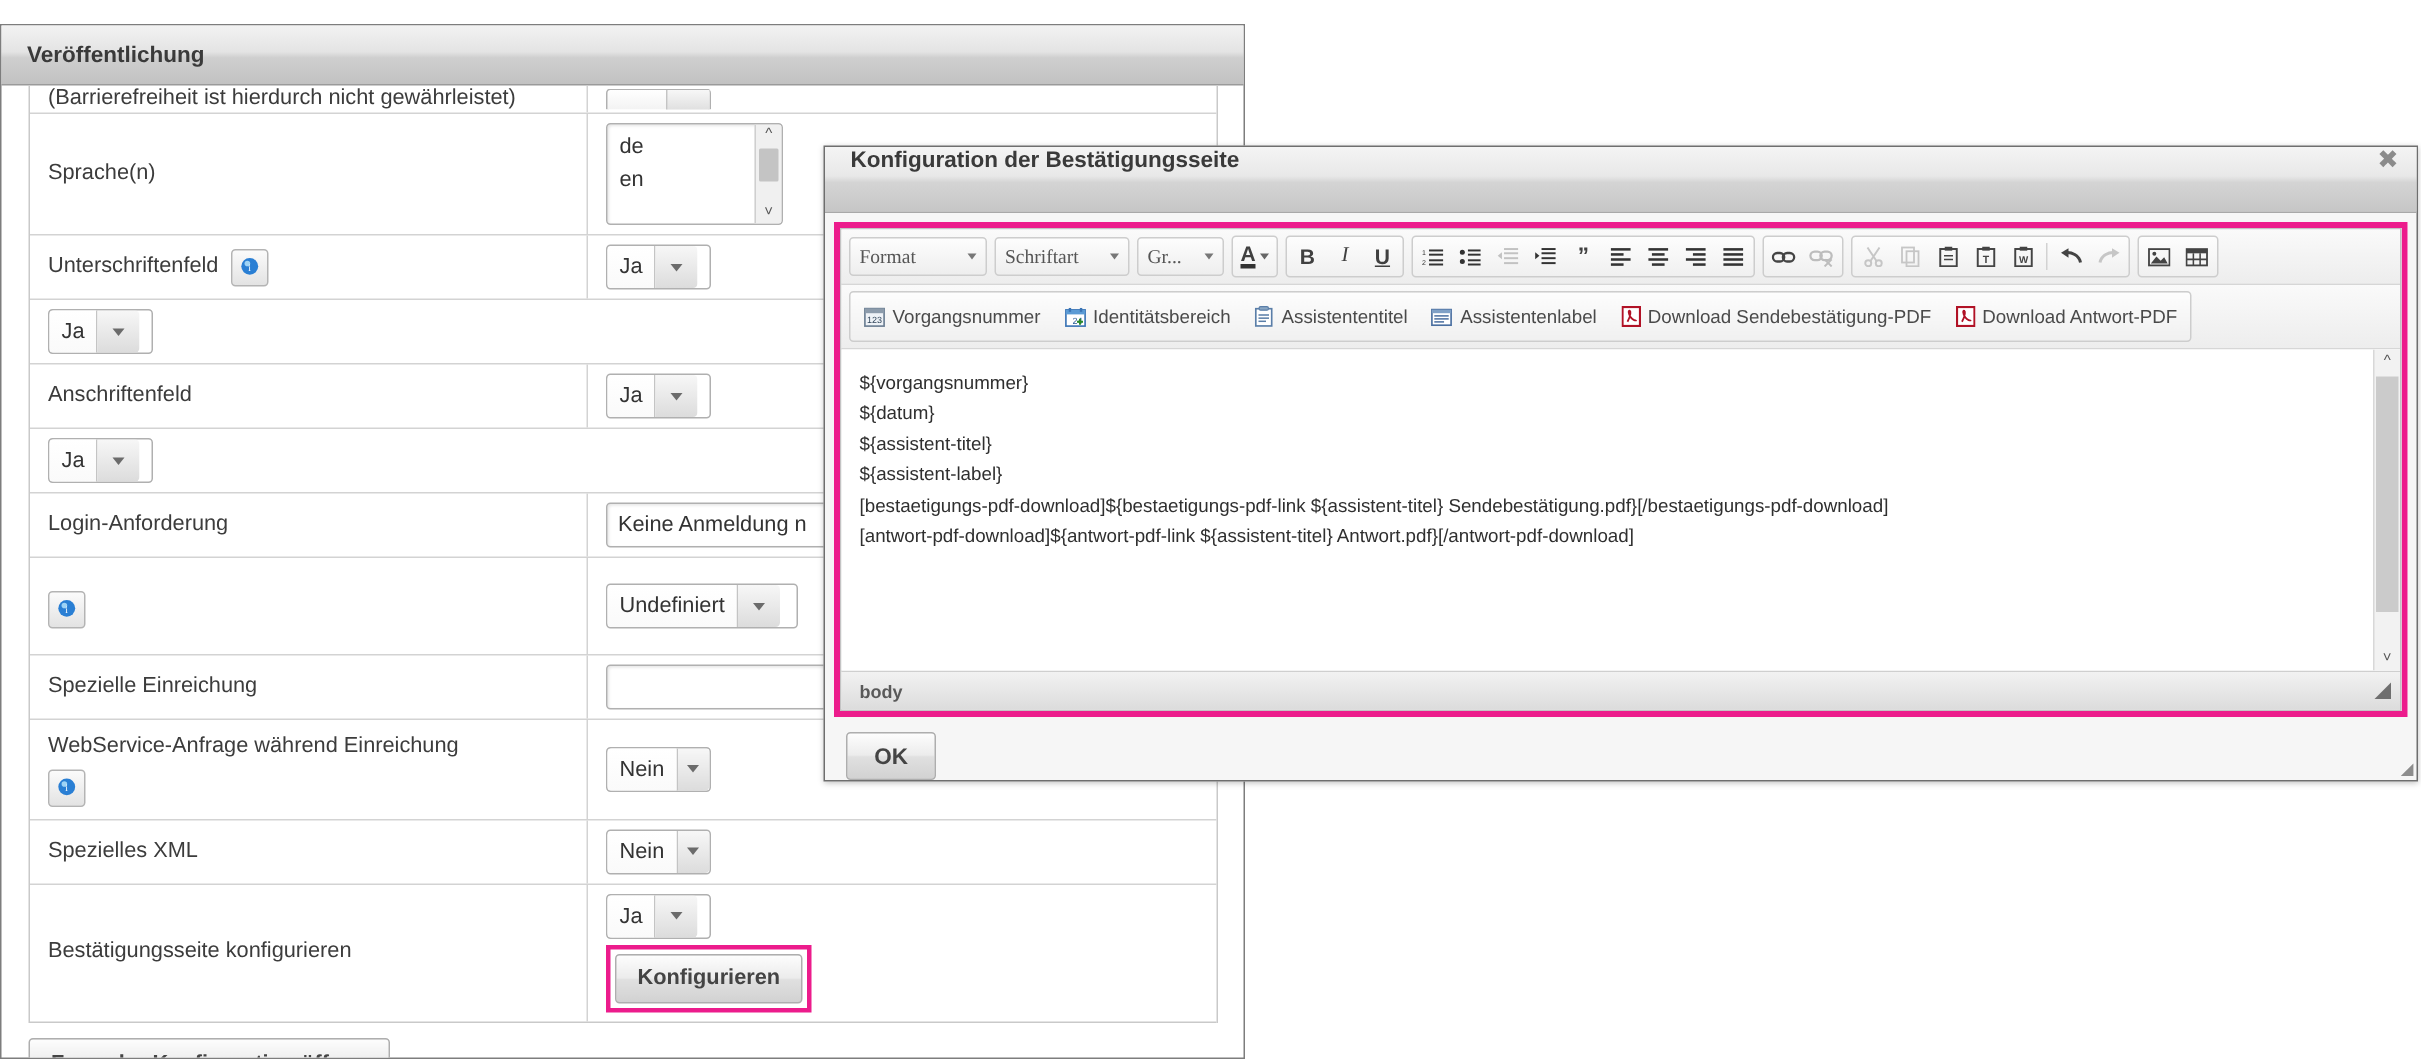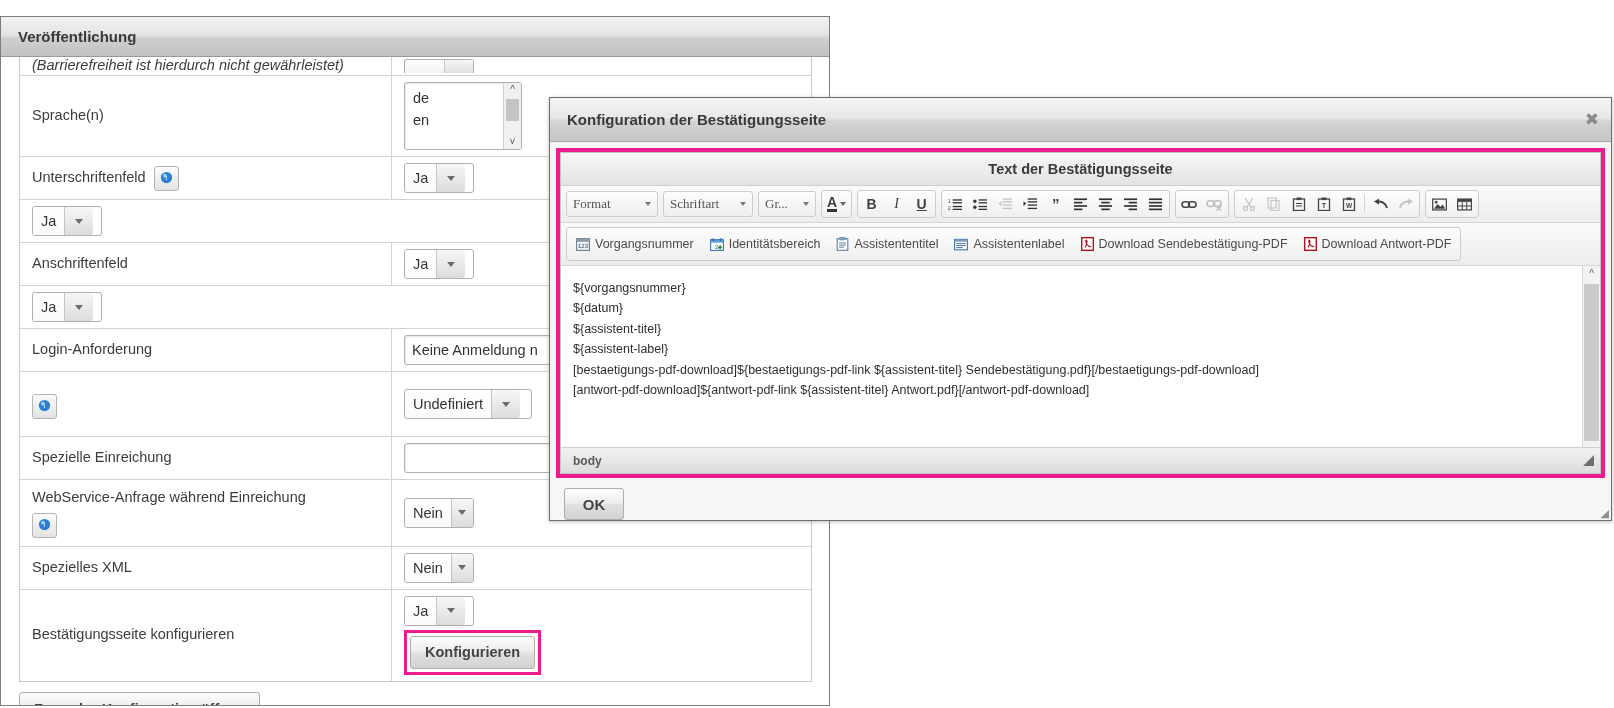--- a/index.html
+++ b/index.html
@@ -30,21 +30,21 @@
   .cell-label{
     width:372px;box-sizing:border-box;padding:8px 10px 8px 12px;
     font-size:14.5px;color:#3c3c3c;line-height:1.35;
     border-right:1px solid #d3d3d3;display:flex;flex-direction:column;
     justify-content:center;align-self:stretch;
   }
   .cell-label .lbl-line{display:flex;align-items:center;gap:8px;}
   .cell-value{flex:1;padding:6px 0 6px 12px;box-sizing:border-box;display:flex;
               flex-direction:column;gap:4px;align-items:flex-start;}
   .row.clipped-top{height:18px;min-height:18px;overflow:hidden;border-top:none;}
-  .row.clipped-top .cell-label{padding-top:0;padding-bottom:0;font-style:italic;}
+  .row.clipped-top .cell-label{padding-top:0;padding-bottom:0;}
 
   
   .info-icon{
     width:25px;height:25px;box-sizing:border-box;
     background:linear-gradient(to bottom,#fbfbfb,#e3e3e3);
     border:1px solid #b4b4b4;border-radius:3px;
     display:inline-flex;align-items:center;justify-content:center;
     flex:0 0 auto;
   }
   .info-icon svg{display:block;}
@@ -112,21 +112,21 @@
   
   #dialog{
     position:absolute;left:549px;top:97px;width:1063px;height:424px;
     background:#f6f6f6;border:1px solid #6e6e6e;box-sizing:border-box;
     box-shadow:0 1px 4px rgba(0,0,0,.25);
   }
   #dialog-header{
     height:44px;box-sizing:border-box;
     background:linear-gradient(to bottom,#f4f4f4 0%,#e8e8e8 45%,#d4d4d4 55%,#c6c6c6 100%);
     border-bottom:1px solid #a8a8a8;
-    display:flex;align-items:center;padding:0 12px 0 17px;gap:47px;
+    display:flex;align-items:flex-start;padding:0 12px 0 17px;gap:47px;
   }
   #dialog-header .dtitle{font-size:15px;font-weight:bold;color:#3a3a3a;flex:1;}
   #dialog-close{font-size:17px;color:#8b8b8b;font-weight:bold;cursor:pointer;line-height:1;}
   #editor-outer{margin:6px;border:4px solid #ec1c8c;box-sizing:border-box;height:330px;position:relative;background:#fff;}
   #editor-frame{position:absolute;inset:0;border:1px solid #c3c3c3;box-sizing:border-box;display:flex;flex-direction:column;background:#fff;}
   #editor-caption{
     height:33px;box-sizing:border-box;flex:0 0 auto;
     background:linear-gradient(to bottom,#f7f7f7,#e3e3e3);
     border-bottom:1px solid #cfcfcf;
     display:flex;align-items:center;justify-content:center;
@@ -411,21 +411,20 @@
 <div id="dialog">
 
   <div id="dialog-header">
     <span class="dtitle">Konfiguration der Bestätigungsseite</span>
     <span id="dialog-close">✖</span>
   </div>
 
   <div id="editor-outer">
    <div id="editor-frame">
 
-    <div id="editor-caption">Text der Bestätigungsseite</div>
 
     <div class="tb-row">
 
       <span class="tb-combo" style="width:92px;">
         <span>Format</span>
         <span class="cb-arrow" style="margin-left:auto;"></span>
       </span>
       <span class="tb-combo" style="width:90px;">
         <span>Schriftart</span>
         <span class="cb-arrow" style="margin-left:auto;"></span>

